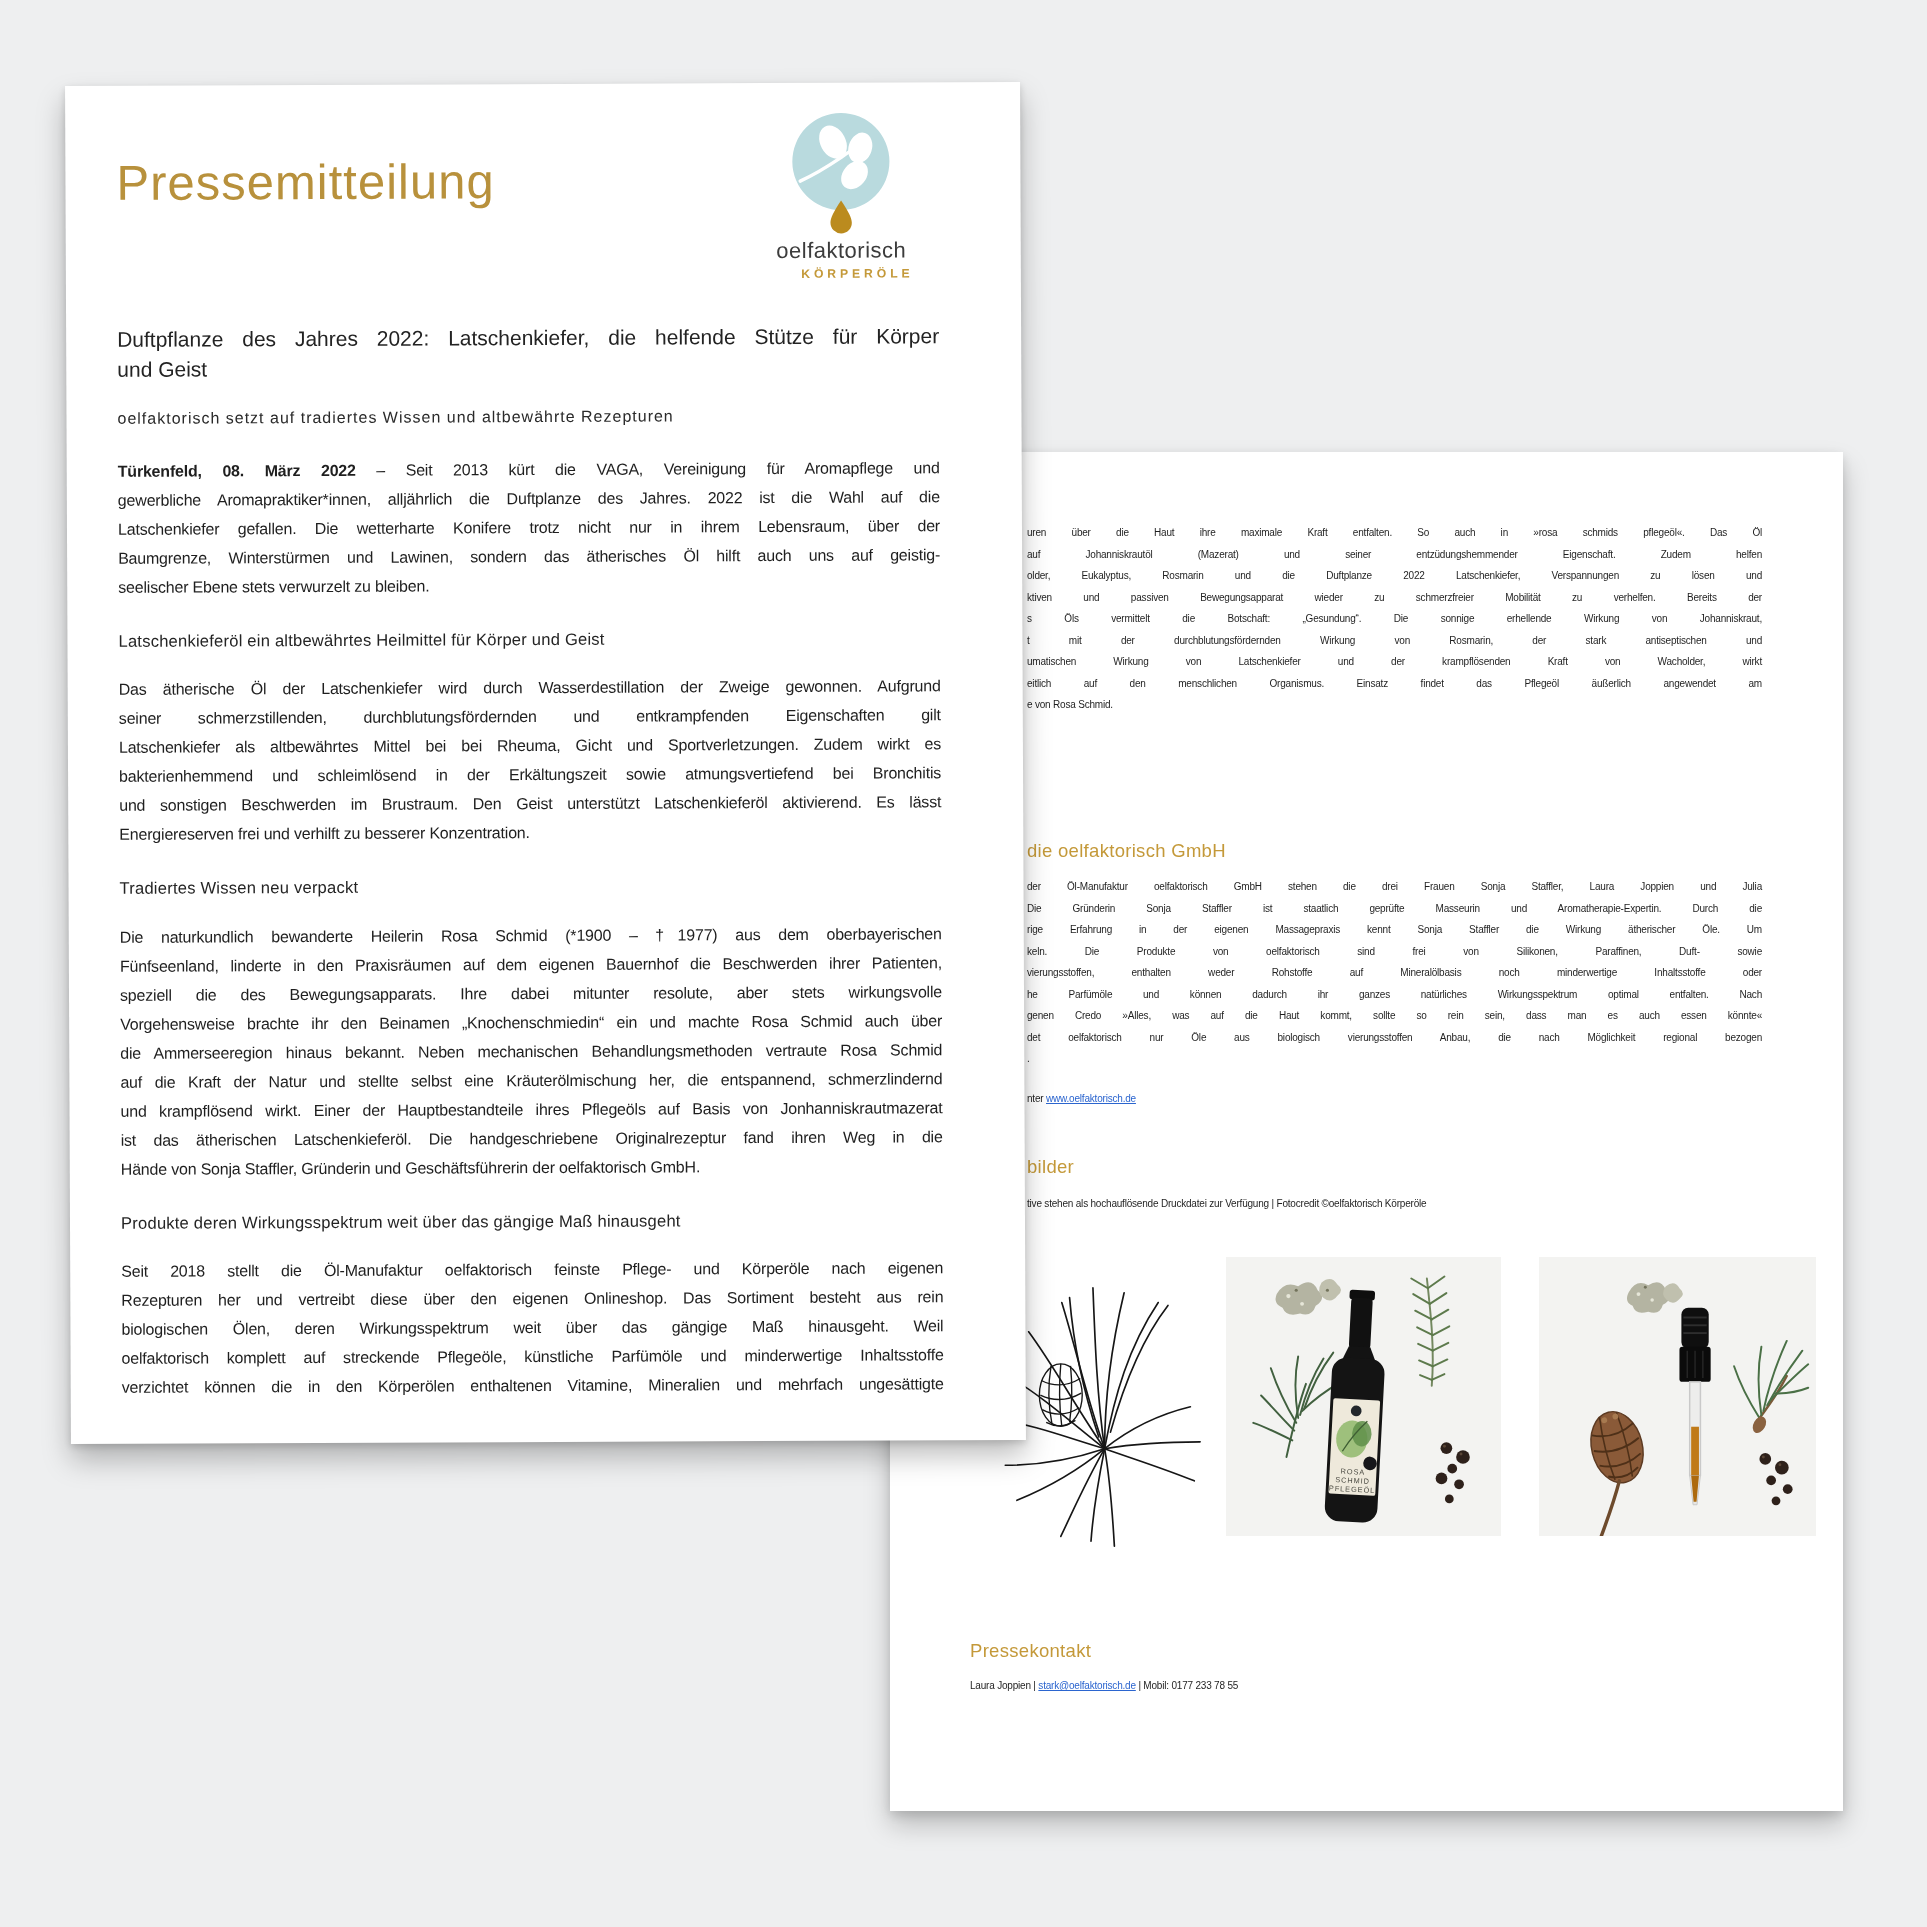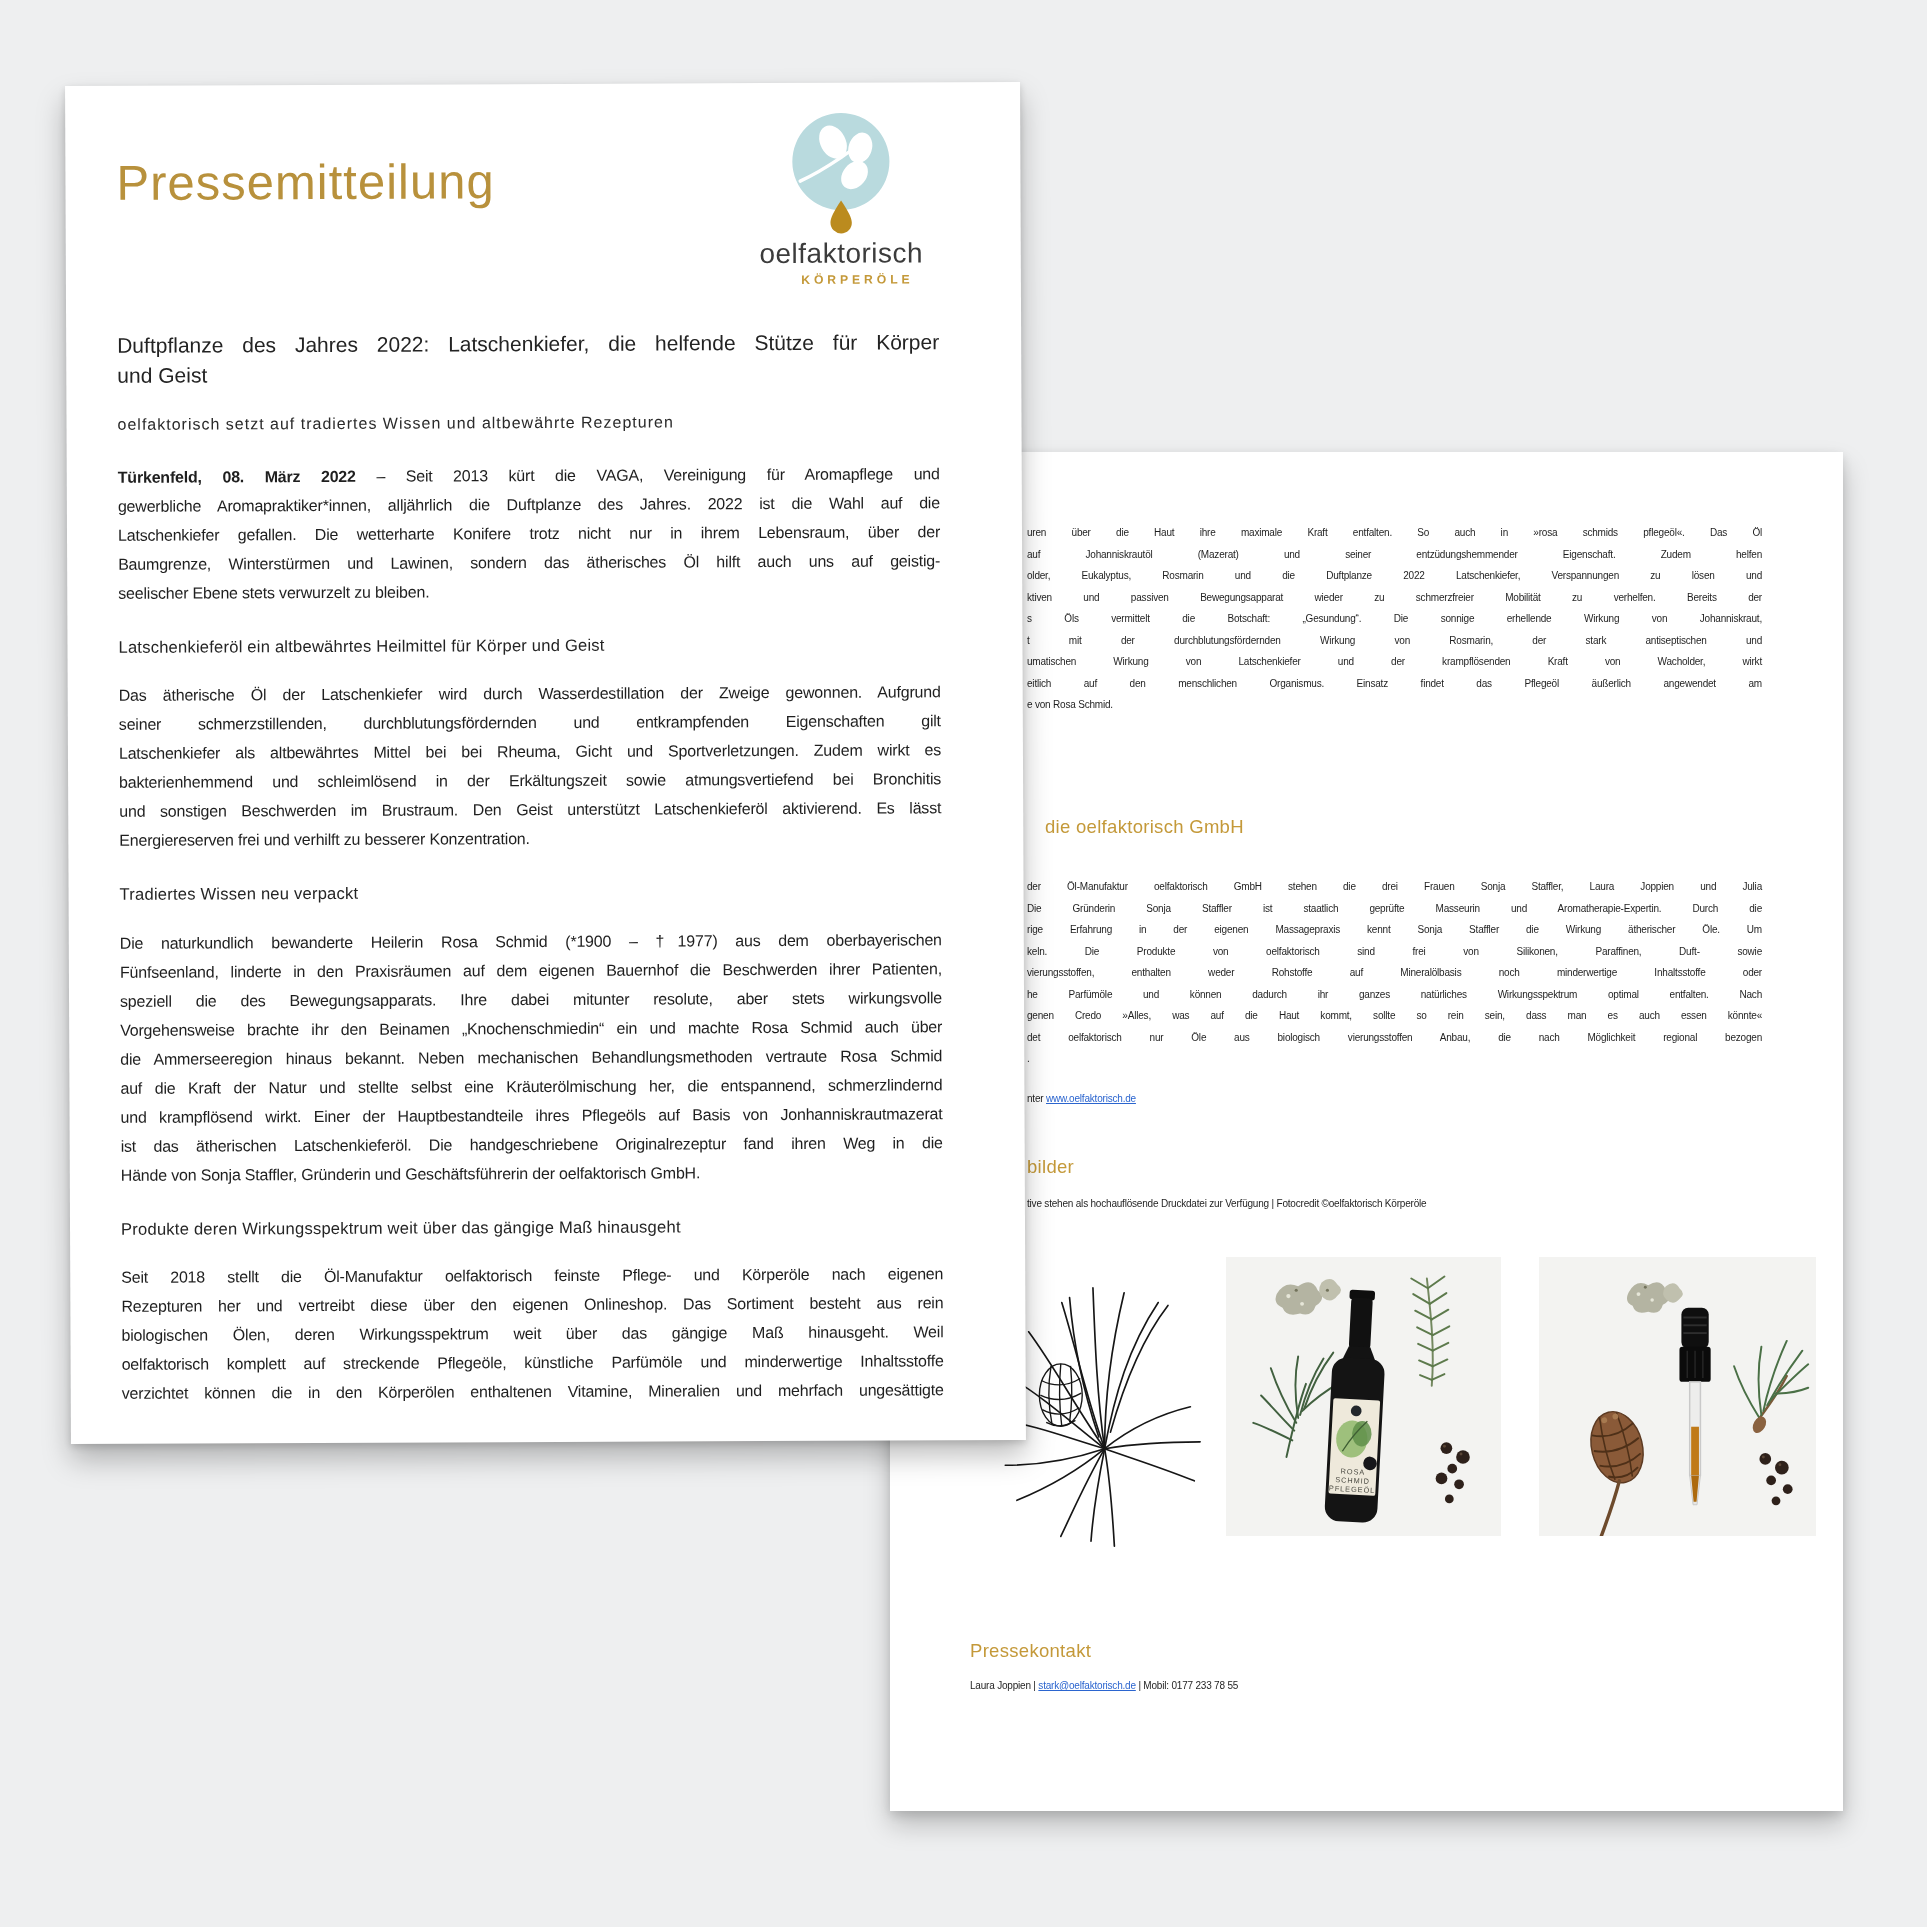--- a/index.html
+++ b/index.html
@@ -21,21 +21,21 @@
   }
   
   .p1-inner{padding:28px 82px 0 51px;}
   .title-row{display:flex;justify-content:space-between;align-items:flex-start;}
   .press-title{
     margin-top:41px;font-size:49px;font-weight:300;letter-spacing:1px;
     color:#b8913c;white-space:nowrap;
   }
   .logo{width:195px;display:flex;flex-direction:column;align-items:center;}
   .logo-mark{width:101px;height:125px;}
-  .logo-word{font-size:28px;color:#3c3c3c;letter-spacing:0.5px;margin-top:2px;}
+  .logo-word{font-size:22px;color:#3c3c3c;letter-spacing:0.5px;margin-top:2px;}
   .logo-sub{font-size:12.2px;color:#c49939;letter-spacing:3.9px;font-weight:bold;margin-top:2.9px;margin-left:32px;}
   .main-heading{margin-top:41px;font-size:21px;line-height:30px;color:#232323;}
   .main-heading .tline{letter-spacing:0;}
   .subheading{margin-top:25px;font-size:16px;letter-spacing:1px;color:#2a2a2a;}
   .body-block{font-size:16px;line-height:29px;letter-spacing:-0.2px;}
   .intro{margin-top:29px;}
   .section-heading{margin-top:25px;font-size:16.6px;color:#242424;letter-spacing:0.2px;}
   .para{margin-top:19.5px;}
   .tline{text-align:justify;text-align-last:justify;-moz-text-align-last:justify;}
   .tline-last{text-align-last:left;-moz-text-align-last:left;}
@@ -63,21 +63,21 @@
       <div class="tline">auf Johanniskrautöl (Mazerat) und seiner entzüdungshemmender Eigenschaft. Zudem helfen</div>
       <div class="tline">older, Eukalyptus, Rosmarin und die Duftplanze 2022 Latschenkiefer, Verspannungen zu lösen und</div>
       <div class="tline">ktiven und passiven Bewegungsapparat wieder zu schmerzfreier Mobilität zu verhelfen. Bereits der</div>
       <div class="tline">s Öls vermittelt die Botschaft: „Gesundung“. Die sonnige erhellende Wirkung von Johanniskraut,</div>
       <div class="tline">t mit der durchblutungsfördernden Wirkung von Rosmarin, der stark antiseptischen und</div>
       <div class="tline">umatischen Wirkung von Latschenkiefer und der krampflösenden Kraft von Wacholder, wirkt</div>
       <div class="tline">eitlich auf den menschlichen Organismus. Einsatz findet das Pflegeöl äußerlich angewendet am</div>
       <div class="tline tline-last">e von Rosa Schmid.</div>
     </div>
 
-  <div class="p2-block p2-frag gold-heading" style="top:364px;margin-left:18px;">die oelfaktorisch GmbH</div>
+  <div class="p2-block p2-frag gold-heading" style="top:388px;">die oelfaktorisch GmbH</div>
 
   <div class="p2-block p2-frag" style="top:424px;">
       <div class="tline">der Öl-Manufaktur oelfaktorisch GmbH stehen die drei Frauen Sonja Staffler, Laura Joppien und Julia</div>
       <div class="tline">Die Gründerin Sonja Staffler ist staatlich geprüfte Masseurin und Aromatherapie-Expertin. Durch die</div>
       <div class="tline">rige Erfahrung in der eigenen Massagepraxis kennt Sonja Staffler die Wirkung ätherischer Öle. Um</div>
       <div class="tline">keln. Die Produkte von oelfaktorisch sind frei von Silikonen, Paraffinen, Duft- sowie</div>
       <div class="tline">vierungsstoffen, enthalten weder Rohstoffe auf Mineralölbasis noch minderwertige Inhaltsstoffe oder</div>
       <div class="tline">he Parfümöle und können dadurch ihr ganzes natürliches Wirkungsspektrum optimal entfalten. Nach</div>
       <div class="tline">genen Credo »Alles, was auf die Haut kommt, sollte so rein sein, dass man es auch essen könnte«</div>
       <div class="tline">det oelfaktorisch nur Öle aus biologisch vierungsstoffen Anbau, die nach Möglichkeit regional bezogen</div>

